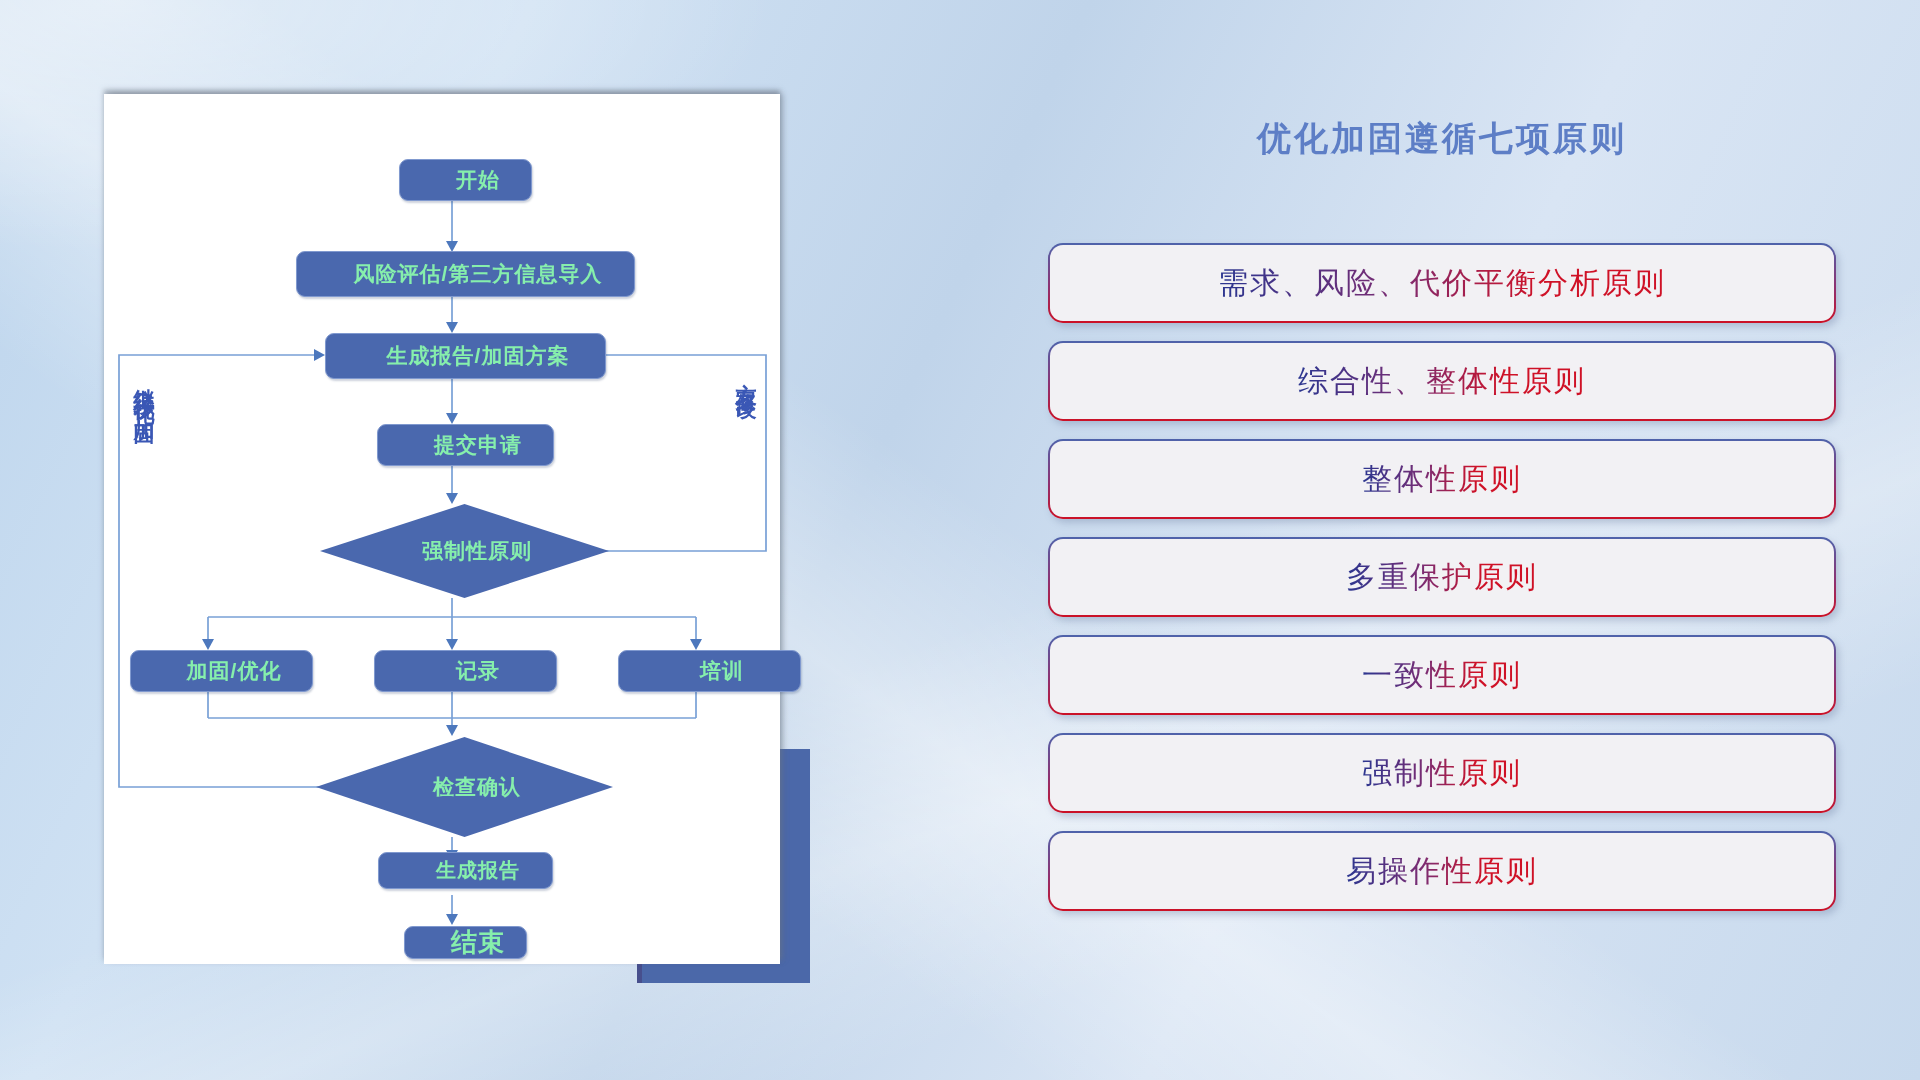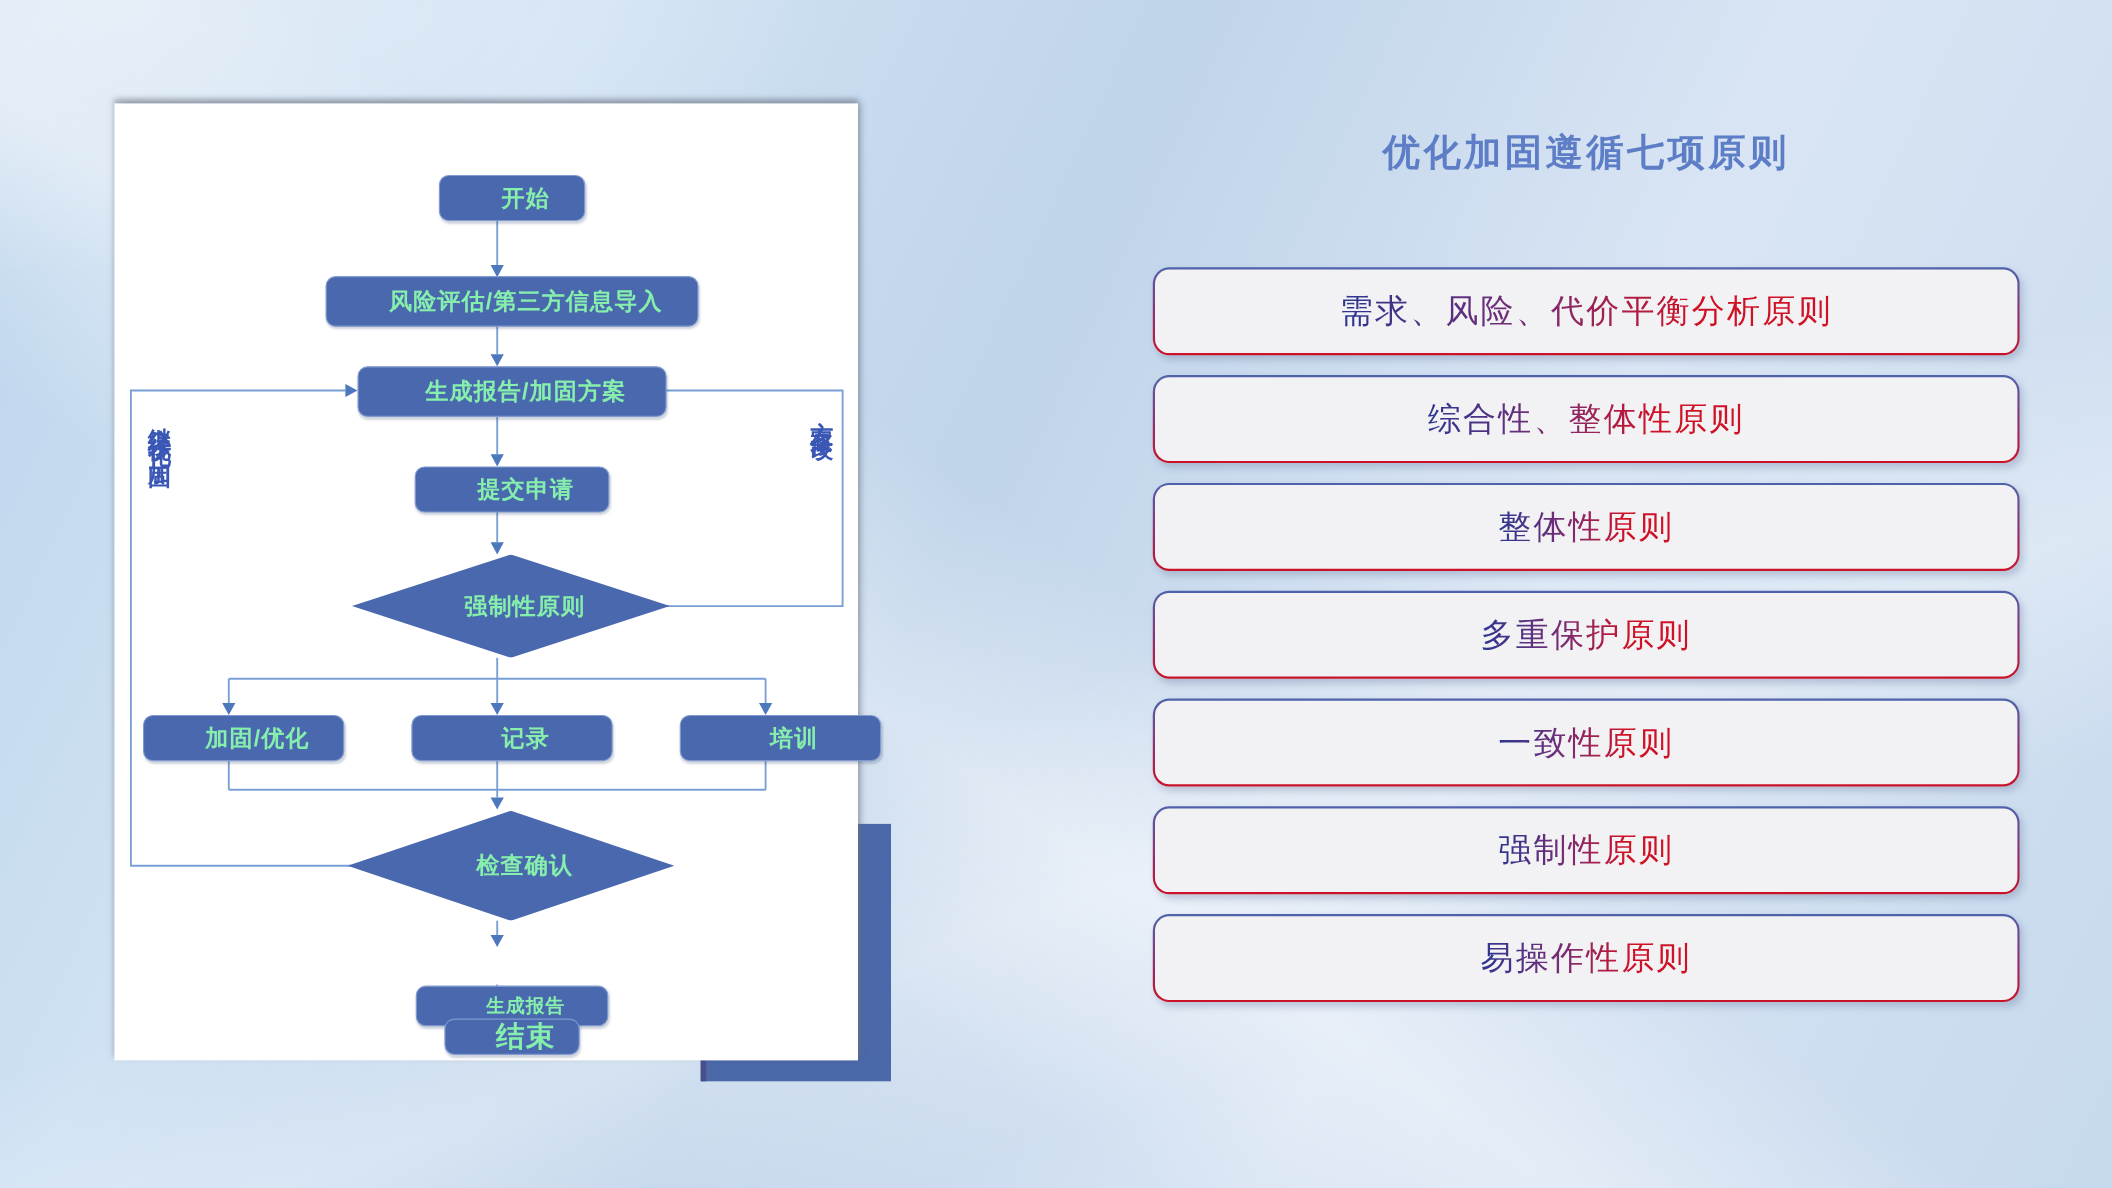--- a/index.html
+++ b/index.html
@@ -119,21 +119,21 @@
     <div class="fnode diamond" style="left:216px;top:410px;width:264px;height:94px;">强制性原则</div>
 
     <div class="fnode" style="left:26px;top:556px;width:156px;height:40px;">加固/优化</div>
 
     <div class="fnode" style="left:270px;top:556px;width:156px;height:40px;">记录</div>
 
     <div class="fnode" style="left:514px;top:556px;width:156px;height:40px;">培训</div>
 
     <div class="fnode diamond" style="left:212px;top:643px;width:272px;height:100px;">检查确认</div>
 
-    <div class="fnode" style="left:274px;top:802px;width:148px;height:35px;font-size:17px;">生成报告</div>
+    <div class="fnode" style="left:274px;top:758px;width:148px;height:35px;font-size:20px;">生成报告</div>
 
     <div class="fnode" style="left:300px;top:832px;width:96px;height:31px;font-size:26px;">结束</div>
 
     <div class="vlabel" style="left:26px;top:278px;">继续优化/加固</div>
 
     <div class="vlabel" style="left:628px;top:272px;">方案修改</div>
   </div>
 
   <div class="main-title">优化加固遵循七项原则</div>
 

